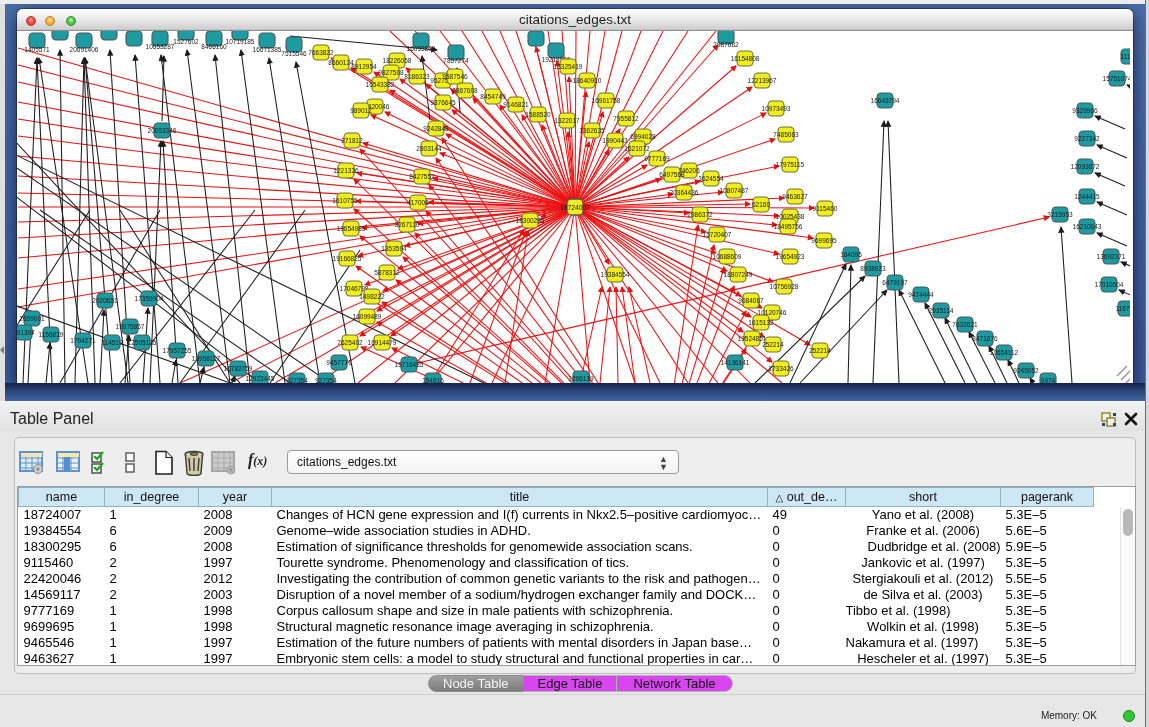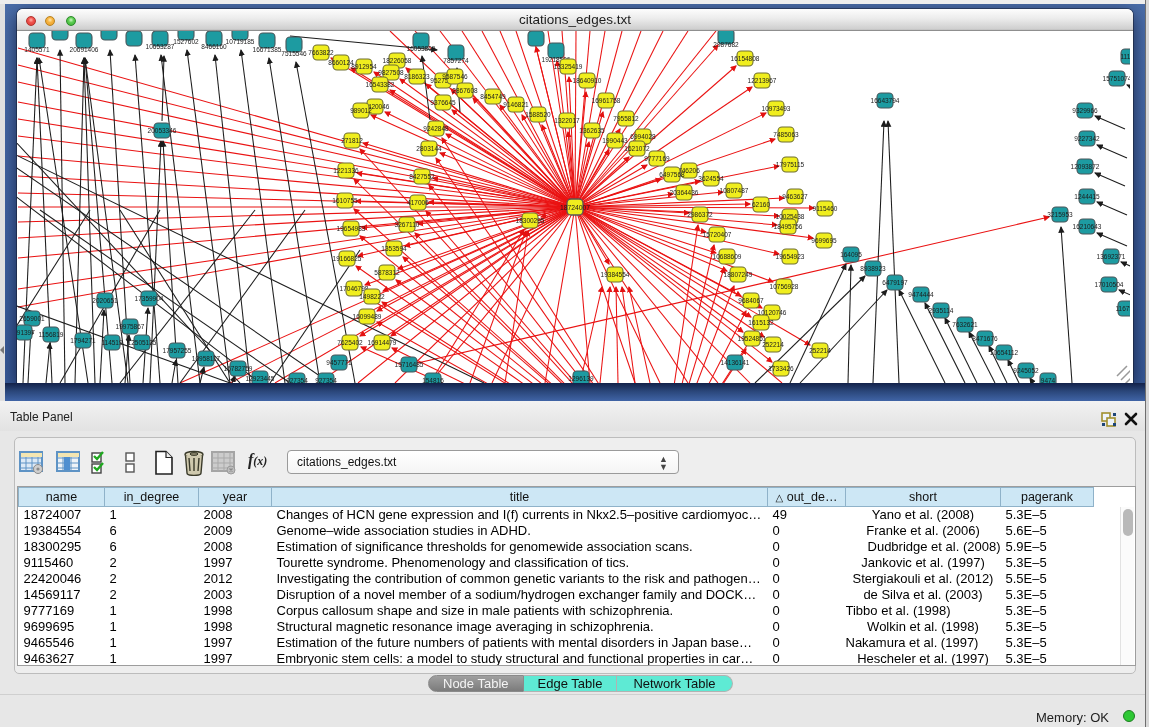--- a/index.html
+++ b/index.html
@@ -10,39 +10,39 @@
 #titlebar .title{position:absolute;left:0;right:0;top:3px;text-align:center;font-size:13.5px;color:#1c1c1c}
 .tl{position:absolute;top:7px;width:10px;height:10px;border-radius:50%}
 .tl.r{left:9px;background:radial-gradient(circle at 4px 3px,#ffb0a8 0%,#f0534e 40%,#d93832 100%);border:1px solid #b2322c}
 .tl.y{left:28px;background:radial-gradient(circle at 4px 3px,#ffe9b0 0%,#f7b440 40%,#e89b28 100%);border:1px solid #b8821f}
 .tl.g{left:49px;background:radial-gradient(circle at 4px 3px,#cdf7c4 0%,#5ecd52 40%,#35ad32 100%);border:1px solid #2c8a2a}
 #strip-top{position:absolute;left:0;top:0;width:1149px;height:4px;background:#ededed}
 #strip-left{position:absolute;left:0;top:4px;width:5px;height:397px;background:#e0e0e0}
 #strip-right{position:absolute;left:1145px;top:0;width:4px;height:727px;background:#d8d8d8;border-left:1px solid #6e6e6e}
 #larrow{position:absolute;left:0px;top:346px;width:0;height:0;border-top:4px solid transparent;border-bottom:4px solid transparent;border-right:4px solid #777}
 #tp-head{position:absolute;left:0;top:401px;width:1145px;height:30px;background:linear-gradient(180deg,#f2f2f2,#e2e2e2);border-bottom:1px solid #cycle}
-#tp-head .t{position:absolute;left:10px;top:9px;font-size:12px;color:#222}
+#tp-head .t{position:absolute;left:10px;top:9px;font-size:16px;color:#222}
 #subpanel{position:absolute;left:14px;top:437px;width:1122px;height:237px;background:#eeeeee;border:1px solid #bcbcbc;border-radius:5px}
 #combo{position:absolute;left:287px;top:450px;width:392px;height:24px;background:linear-gradient(180deg,#ffffff,#f4f4f4);border:1px solid #9a9a9a;border-radius:4px;font-size:12px;color:#111;line-height:22px;padding-left:9px}
 #combo .arr{position:absolute;right:10px;top:4px;font-size:9px;color:#444;line-height:8px;text-align:center}
 #tablewrap{position:absolute;left:17px;top:486px;width:1119px;height:180px;background:#fff;border:1px solid #9d9d9d;overflow:hidden}
 table.grid{border-collapse:collapse;table-layout:fixed;width:1076px;font-size:12px}
 table.grid col.c0{width:86px}table.grid col.c1{width:94px}table.grid col.c2{width:73px}
 table.grid col.c3{width:496px}table.grid col.c4{width:78px}table.grid col.c5{width:155px}
 table.grid col.c6{width:93px}
 table.grid th{height:19px;background:#cde7f5;border:1px solid #8fb2c9;font-weight:normal;font-size:12.5px;color:#111;overflow:hidden;white-space:nowrap}
 table.grid td{height:16px;padding:0 0 0 5px;color:#000;white-space:nowrap;overflow:hidden;font-size:13px}
 #scrollbar{position:absolute;right:1px;top:20px;width:14px;height:159px;background:#fbfbfb;border-left:1px solid #e2e2e2}
 #thumb{position:absolute;left:2px;top:2px;width:10px;height:27px;background:#b9b9b9;border-radius:5px}
 #tabs{position:absolute;left:428px;top:675px;height:17px;display:flex;font-size:13px}
-#tabs .seg{height:17px;line-height:16px;padding:0 14px;background:#5eead4;border:1px solid #b2b2b2;border-left:none;color:#111}
+#tabs .seg{height:17px;line-height:16px;padding:0 14px;background:#d946ef;border:1px solid #b2b2b2;border-left:none;color:#111}
 #tabs .seg.first{border-left:1px solid #9a9a9a;border-radius:9px 0 0 9px;background:linear-gradient(180deg,#a0a0a0,#7b7b7b);color:#f4f4f4;border-color:#8a8a8a}
 #tabs .seg.last{border-radius:0 9px 9px 0;padding:0 16px}
 #status{position:absolute;left:0;top:694px;width:1145px;height:33px;background:#e7e7e7;border-top:1px solid #cfcfcf}
-#status .mem{position:absolute;right:36px;top:15px;font-size:13px;color:#222}
+#status .mem{position:absolute;right:48px;top:15px;font-size:10px;color:#222}
 #status .dot{position:absolute;right:10px;top:15px;width:12px;height:12px;border-radius:50%;background:#2ec834;border:1.5px solid #1e7d22}
 .ticon{position:absolute;top:450px}
 </style></head>
 <body>
 <div id="app">
 <div id="desk">
   <div id="win">
     <div id="titlebar">
       <div class="tl r"></div>
           <div class="tl y"></div>

